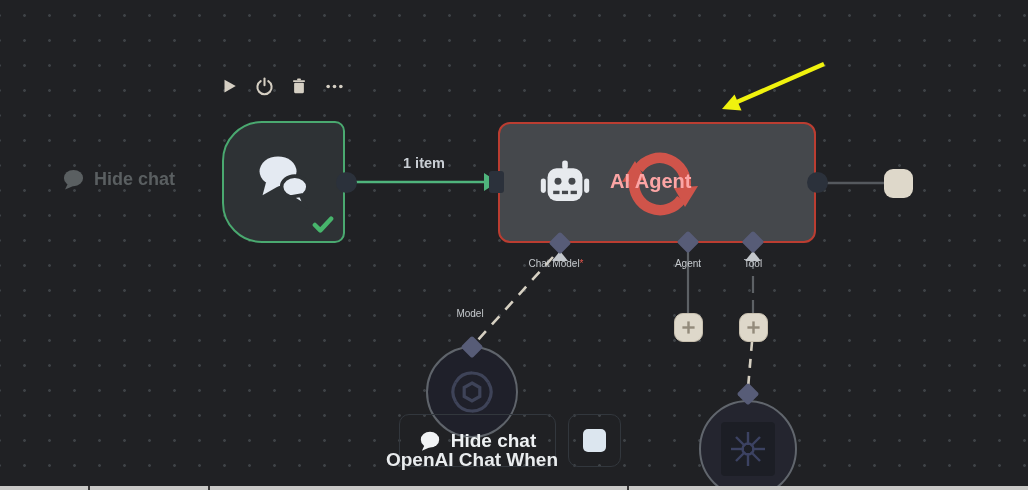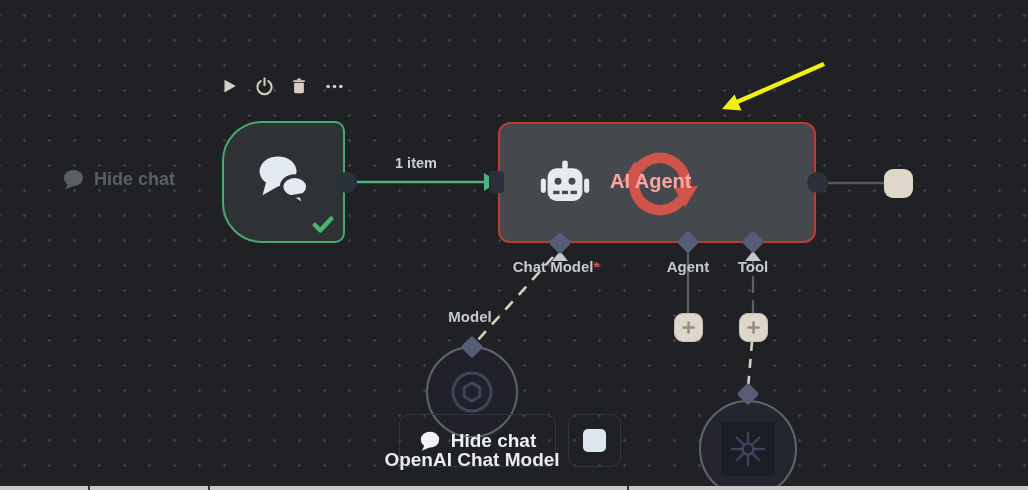--- a/index.html
+++ b/index.html
@@ -26,21 +26,21 @@
   .trigger-node { position:absolute; left:222px; top:121px; width:123px; height:122px;
     background:#2e3235; border:2px solid #4aa970; border-radius:40px 10px 10px 40px;
     z-index:3; }
   .trigger-icon { position:absolute; left:50%; top:50%; transform:translate(-50%,-54%); }
   .trigger-check { position:absolute; right:9px; bottom:7px; }
   .trigger-label { position:absolute; left:180px; top:252px; width:206px; text-align:center;
     color:#eef1f3; font-weight:bold; font-size:18px; line-height:1.3; z-index:4; }
 
   .conn-dot { position:absolute; width:21px; height:21px; border-radius:50%;
     background:#2b313b; z-index:3; }
-  .items-label { position:absolute; left:385px; top:155px; width:62px; text-align:center;
+  .items-label { position:absolute; left:393px; top:155px; width:62px; text-align:center;
     color:#c9ced4; font-size:14.5px; font-weight:bold; z-index:4; }
 
   
   .agent-node { position:absolute; left:498px; top:122px; width:318px; height:121px;
     background:#45484c; border:2px solid #bb3d31; border-radius:12px; z-index:3; }
   .agent-robot { position:absolute; left:38px; top:33px; }
   .agent-spinner { position:absolute; left:117px; top:17px; }
   .agent-title { position:absolute; left:110px; top:46px; color:#fca5a5; font-weight:bold;
     font-size:20px; z-index:2; }
   .agent-input-notch { position:absolute; left:489px; top:171px; width:15px; height:22px;
@@ -49,22 +49,22 @@
   .beige-btn { position:absolute; background:#ded8ca; border-radius:9px; z-index:4; }
   #end-plus { left:884px; top:169px; width:29px; height:29px; }
   .plus-btn { width:29px; height:29px; border:1px solid #c7bfae; display:flex;
     align-items:center; justify-content:center; }
 
   
   .diamond { position:absolute; width:16px; height:16px; background:#575c77;
     transform:rotate(45deg); z-index:5; border-radius:2px; }
   .tri-up { position:absolute; width:0; height:0; border-left:8px solid transparent;
     border-right:8px solid transparent; border-bottom:10px solid #c3c7cb; z-index:4; }
-  .port-label { position:absolute; text-align:center; color:#c6cace; font-size:15px;
-    z-index:4; font-weight:bold; }
+  .port-label { position:absolute; text-align:center; color:#c6cace; font-size:10px;
+    z-index:4; font-weight:normal; }
   .req { color:#e4544b; }
 
   
   .openai-node { position:absolute; left:426px; top:346px; width:92px; height:92px;
     border-radius:50%; background:#1f202a; border:2px solid #5f646b; z-index:2; }
   .openai-logo { position:absolute; left:50%; top:50%; transform:translate(-50%,-50%); }
   .openai-title { position:absolute; left:330px; top:449px; width:284px; text-align:center;
     color:#e9ecee; font-weight:bold; font-size:19px; z-index:8; }
 
   
@@ -245,21 +245,21 @@
           <g transform="rotate(300)">
               <path d="M 0,-19 A 19,19 0 0 1 16.5,-9.5"></path>
             </g>
           <polygon points="0,-9 7.8,-4.5 7.8,4.5 0,9 -7.8,4.5 -7.8,-4.5"></polygon>
         </g>
       </svg>
     </span>
   </div>
   <div class="diamond" style="left:464px; top:339px;"></div>
   <div class="port-label" style="left:438px; top:308px; width:64px;">Model</div>
-  <div class="openai-title">OpenAI Chat Model</div>
+  <div class="openai-title">OpenAI Chat When</div>
 
   <div class="tool-node">
     <span class="tool-node-icon">
       <svg width="40" height="40" viewBox="-20 -20 40 40" stroke="#3c4262" stroke-width="2.4">
         <line x1="0" y1="-4" x2="0" y2="-17"></line>
           <line x1="0" y1="4" x2="0" y2="17"></line>
         <line x1="-4" y1="0" x2="-17" y2="0"></line>
           <line x1="4" y1="0" x2="17" y2="0"></line>
         <line x1="-3" y1="-3" x2="-12" y2="-12"></line>
           <line x1="3" y1="3" x2="12" y2="12"></line>

